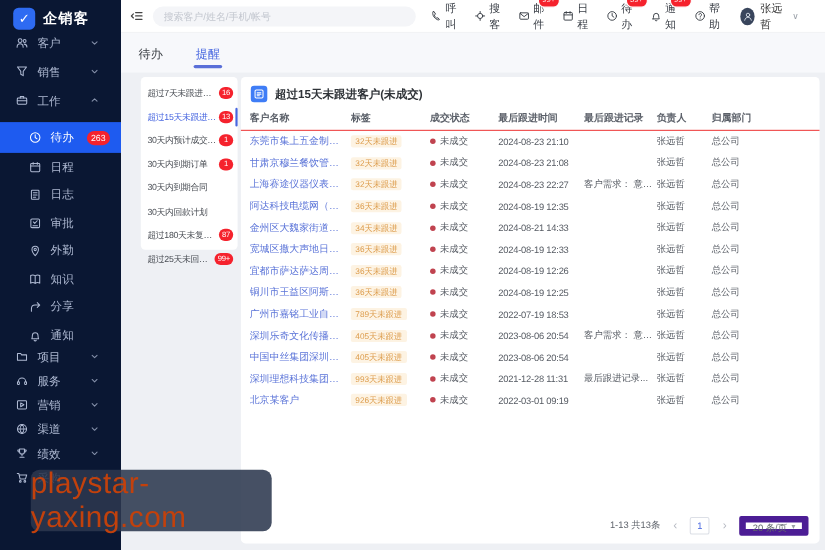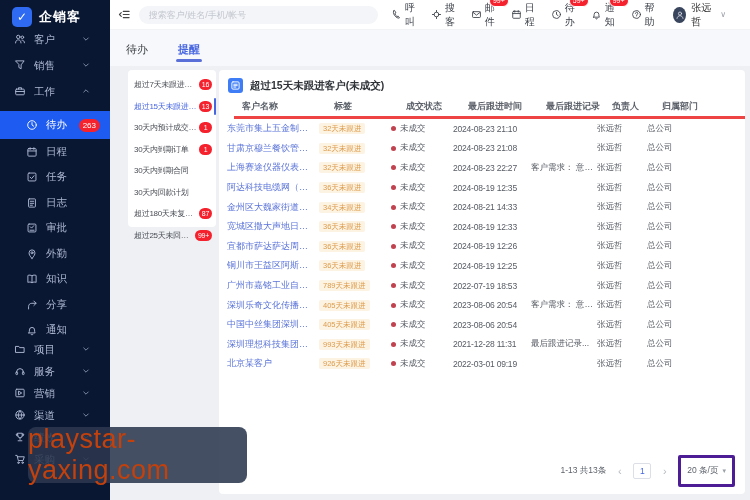--- a/index.html
+++ b/index.html
@@ -34,55 +34,55 @@
   .top-action .icn { width:11px; height:11px; }
   .t-badge { position:absolute; top:-6px; right:-11px; background:#f5222d; color:#fff; font-size:7px; line-height:10px; padding:0 3px; min-width:16px; text-align:center; border-radius:6px; border:1px solid #fff; }
   .user { display:flex; align-items:center; gap:5px; margin-left:16px; font-size:10px; color:#333; cursor:pointer; }
   .avatar { width:16px; height:16px; border-radius:50%; background:#39455c; color:#dfe5ee; display:flex; align-items:center; justify-content:center; }
   .avatar .icn { width:10px; height:10px; }
   .u-caret { color:#9aa0a8; font-size:8px; }
 
   
   .tabbar { position:absolute; left:110px; top:30px; right:0; height:36px; background:#f7f8fb; display:flex; align-items:center; padding-left:14px; gap:26px; z-index:3; }
   .tab { font-size:11px; color:#3c4046; padding:9px 2px 7px; cursor:pointer; position:relative; }
-  .tab.active { color:#4766e0;font-weight:bold; }
+  .tab.active { color:#4766e0; }
   .tab.active::after { content:""; position:absolute; left:0; right:0; bottom:2px; height:2.5px; border-radius:2px; background:#5a6fd8; }
 
   
   .filter-card { position:absolute; left:128px; top:70px; width:88px; height:157px; background:#fff; border-radius:4px; padding:4px 0; z-index:2; }
   .f-item { position:relative; display:flex; align-items:center; height:21.5px; padding:0 4px 0 6px; font-size:8px; letter-spacing:-0.3px; color:#4a4e55; cursor:pointer; white-space:nowrap; }
   .f-item .f-label { overflow:hidden; text-overflow:ellipsis; }
   .f-item.active { color:#4766e0; }
   .f-item.active::after { content:""; position:absolute; right:0; top:2px; bottom:2px; width:2.5px; background:#4766e0; border-radius:2px; }
   .f-badge { margin-left:auto; background:#f5222d; color:#fff; font-size:7px; line-height:11px; min-width:13px; text-align:center; border-radius:7px; padding:0 3px; flex:none; }
 
   
   .main-card { position:absolute; left:219px; top:70px; width:526px; height:424px; background:#fff; border-radius:4px; z-index:2; }
   .main-title { display:flex; align-items:center; gap:7px; height:27px; padding:4px 0 0 9px; }
   .title-icon { width:15px; height:15px; border-radius:3px; background:#3f7df6; display:flex; align-items:center; justify-content:center; color:#fff; flex:none; }
   .title-icon svg { width:11px; height:11px; stroke:#fff; fill:none; stroke-width:1.2; stroke-linecap:round; }
   .title-text { font-size:10.5px; font-weight:bold; color:#2f3338; }
   .thead, .trow { display:grid; grid-template-columns:92px 72px 62px 78px 66px 50px 50px; align-items:center; padding-left:8px; }
-  .thead { height:22px; border-bottom:3px solid #ef4444;margin-left:15px; }
+  .thead { height:22px; border-bottom:1px solid #ef4444; }
   .thead span { font-size:9px; color:#5b6069; font-weight:bold; white-space:nowrap; overflow:hidden; }
   .trow { height:19.6px; }
   .c-name { font-size:9px; color:#5b74d8; white-space:nowrap; overflow:hidden; text-overflow:ellipsis; padding-right:6px; cursor:pointer; }
   .c-tagwrap { display:flex;text-align:right; }
   .c-tag { background:#fdf3e3; color:#dc9b4a; font-size:7.5px; line-height:11px; padding:0 4px; border-radius:2px; white-space:nowrap; }
   .c-status { display:flex; align-items:center; gap:4px; font-size:8.5px; color:#565b63; }
   .dot { width:5px; height:5px; border-radius:50%; background:#c0434f; flex:none; }
   .c-time { font-size:8.5px; color:#565b63; letter-spacing:-0.2px; white-space:nowrap; }
   .c-rec { font-size:8.5px; color:#565b63; white-space:nowrap; overflow:hidden; text-overflow:ellipsis; padding-right:4px; }
   .c-owner, .c-dept { font-size:8.5px; color:#565b63; white-space:nowrap; }
 
   
   .pagination { position:absolute; right:10px; bottom:7px; display:flex; align-items:center; gap:6px; font-size:8.5px; color:#5f646c; }
   .pg-btn { display:flex; align-items:center; justify-content:center; width:15px; height:15px; color:#b6bac2; font-size:11px; cursor:pointer; background:none; border:none; font-family:inherit; }
   .pg-page { width:18px; height:16px; border:1px solid #dcdfe6; border-radius:2px; background:#fff; color:#4766e0; font-size:8.5px; display:flex; align-items:center; justify-content:center; cursor:pointer; }
-  .pg-size { display:flex; align-items:center; gap:4px; border:3px solid #4c1d95; border-radius:2px; height:32px; padding:0 6px; background:#fff; color:#5f646c; cursor:pointer; }
+  .pg-size { display:flex; align-items:flex-start; gap:4px; border:6px solid #4c1d95; border-radius:2px; height:18px; padding:0 6px; background:#fff; color:#5f646c; cursor:pointer; }
   .pg-size .caret { font-size:7px; color:#9aa0a8; }
 
   
   .watermark { position:absolute; left:28px; top:427px; width:219px; height:56px; background:rgba(44,56,78,0.88); border-radius:8px; color:#c2410c; font-size:27px; display:flex; align-items:center; justify-content:center; z-index:9; letter-spacing:0.5px; }
 </style>
 </head>
 <body>
 
 <div class="app">
 
@@ -146,29 +146,20 @@
           <span class="s-badge">263</span>
         </div>
         <div class="nav-sub">
           <span class="icn ">
             <svg viewBox="0 0 14 14">
               <rect x="2.2" y="3" width="9.6" height="8.8" rx="1"></rect>
               <path d="M2.2 5.8h9.6M4.8 2v2M9.2 2v2"></path>
             </svg>
           </span>
           <span>日程</span>
-        </div>
-        <div class="nav-sub">
-          <span class="icn ">
-            <svg viewBox="0 0 14 14">
-              <rect x="2.4" y="2.4" width="9.2" height="9.2" rx="1.2"></rect>
-              <path d="M4.8 7.2l1.7 1.7 2.9-3.4"></path>
-            </svg>
-          </span>
-          <span>任务</span>
         </div>
         <div class="nav-sub">
           <span class="icn ">
             <svg viewBox="0 0 14 14">
               <rect x="3" y="2.2" width="8" height="9.6" rx="0.8"></rect>
               <path d="M5 5h4M5 7.4h4M5 9.6h2.5"></path>
             </svg>
           </span>
           <span>日志</span>
         </div>

